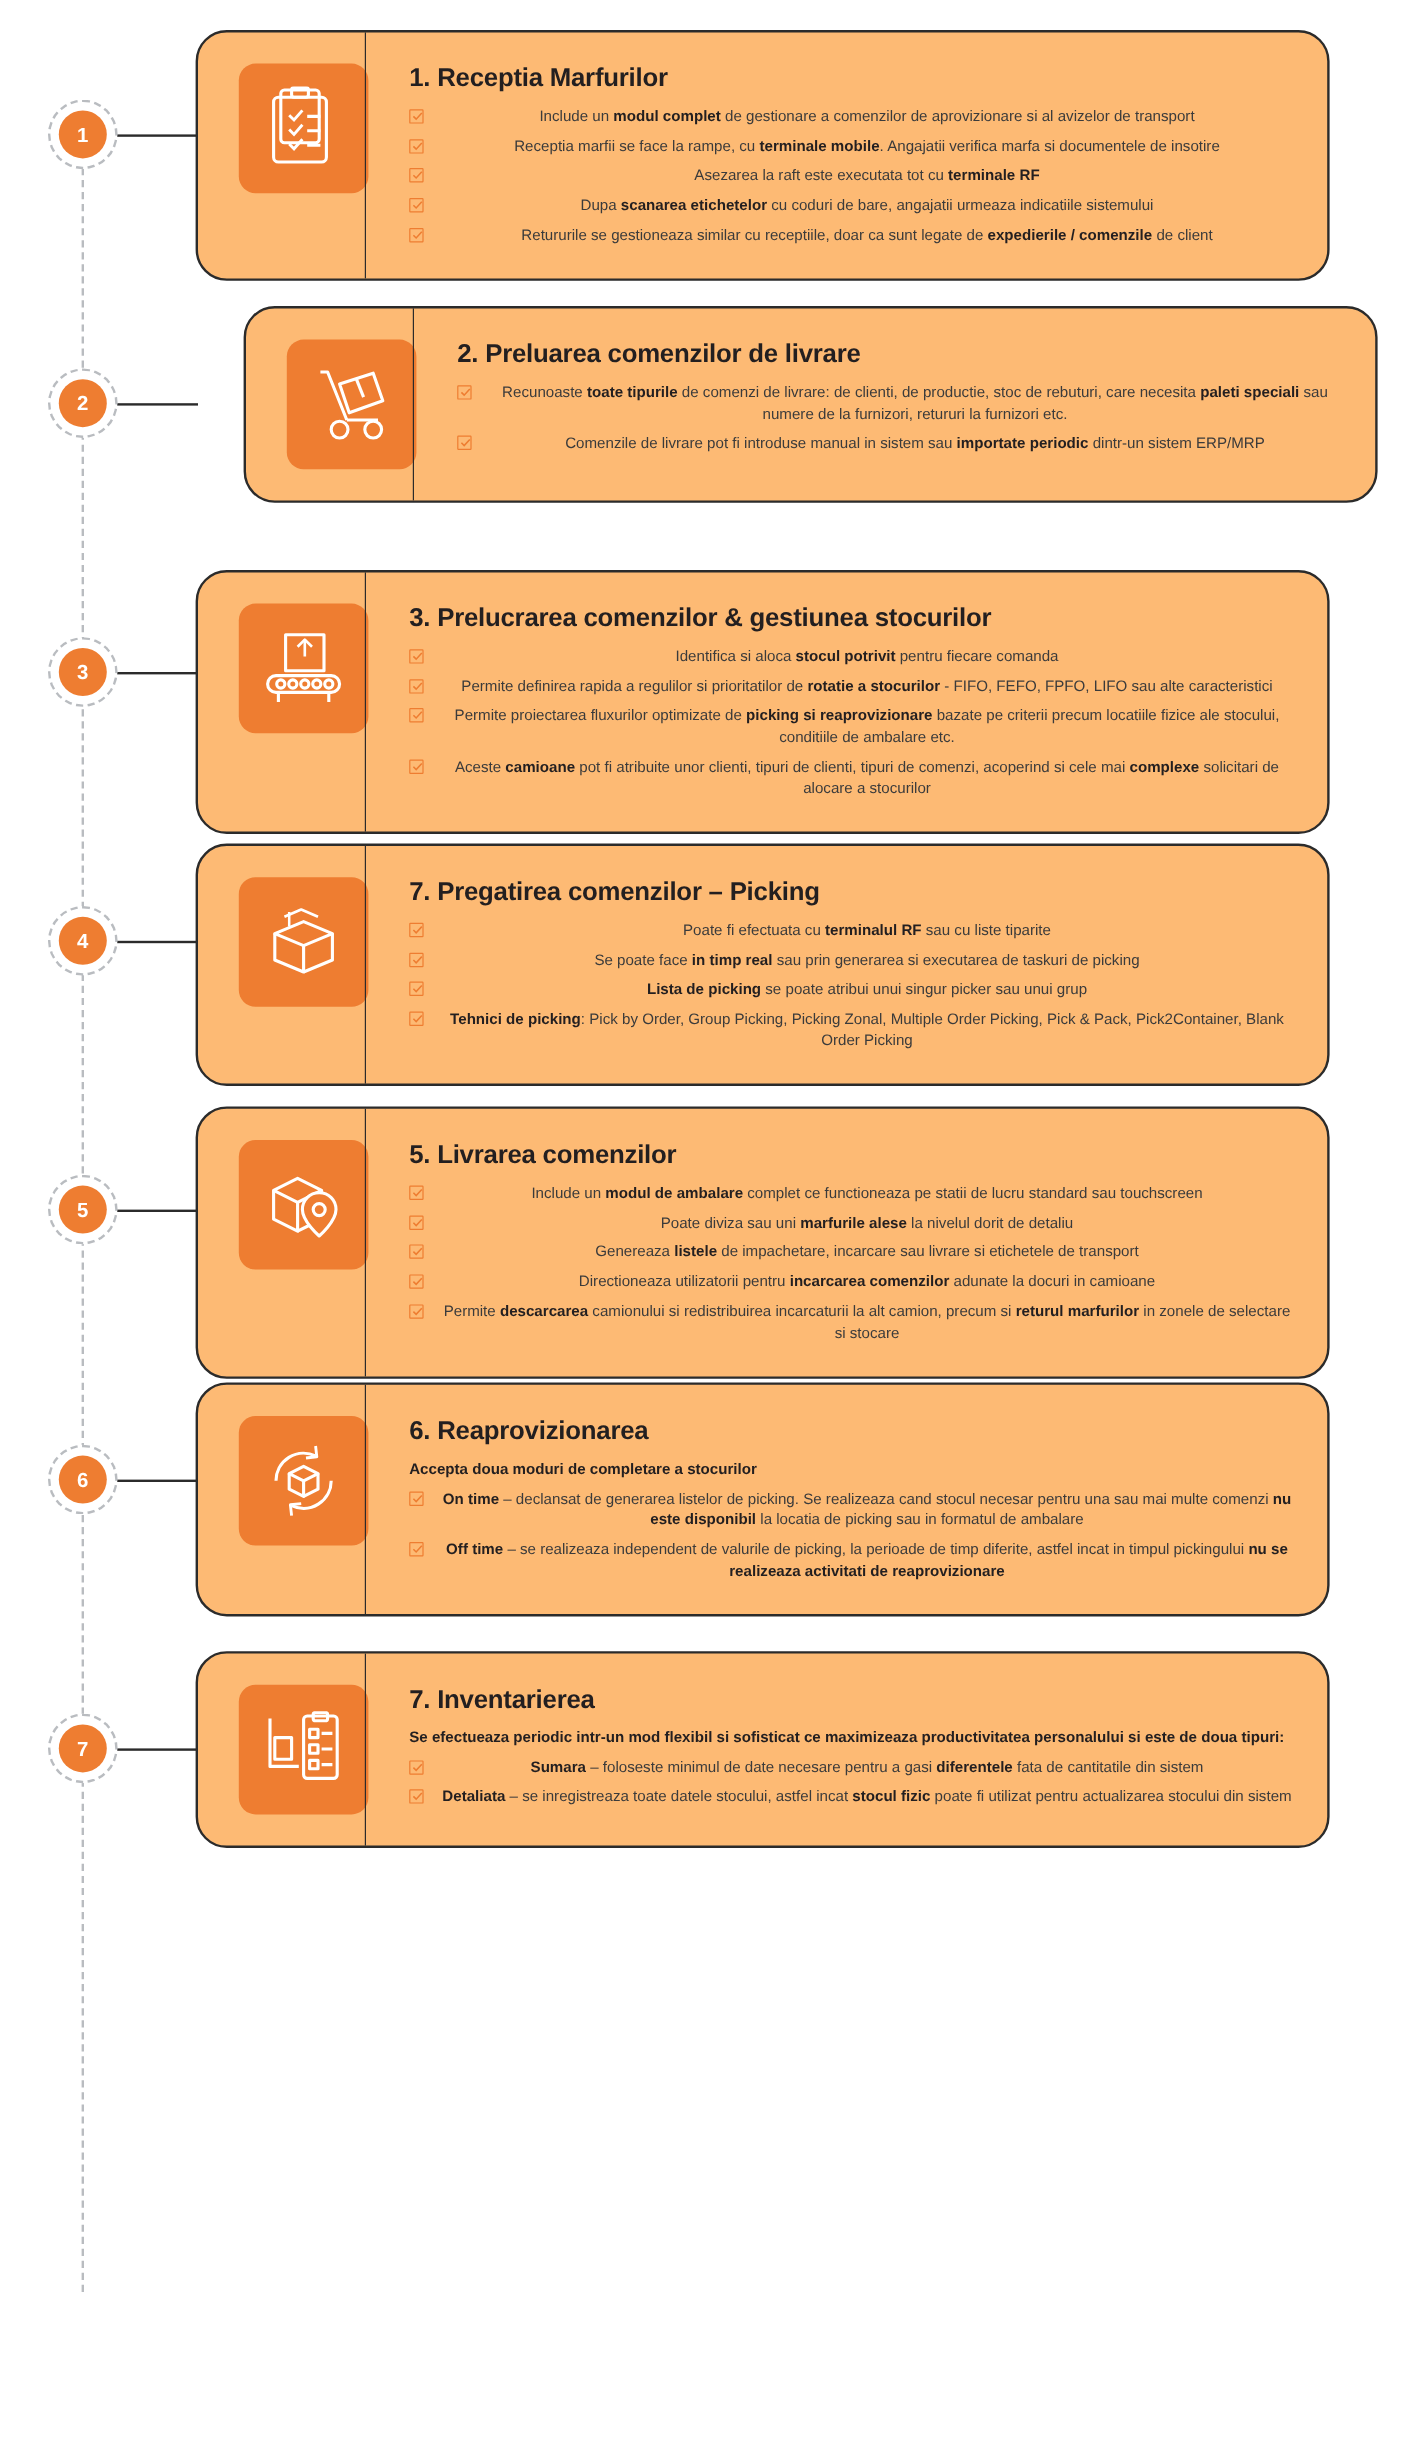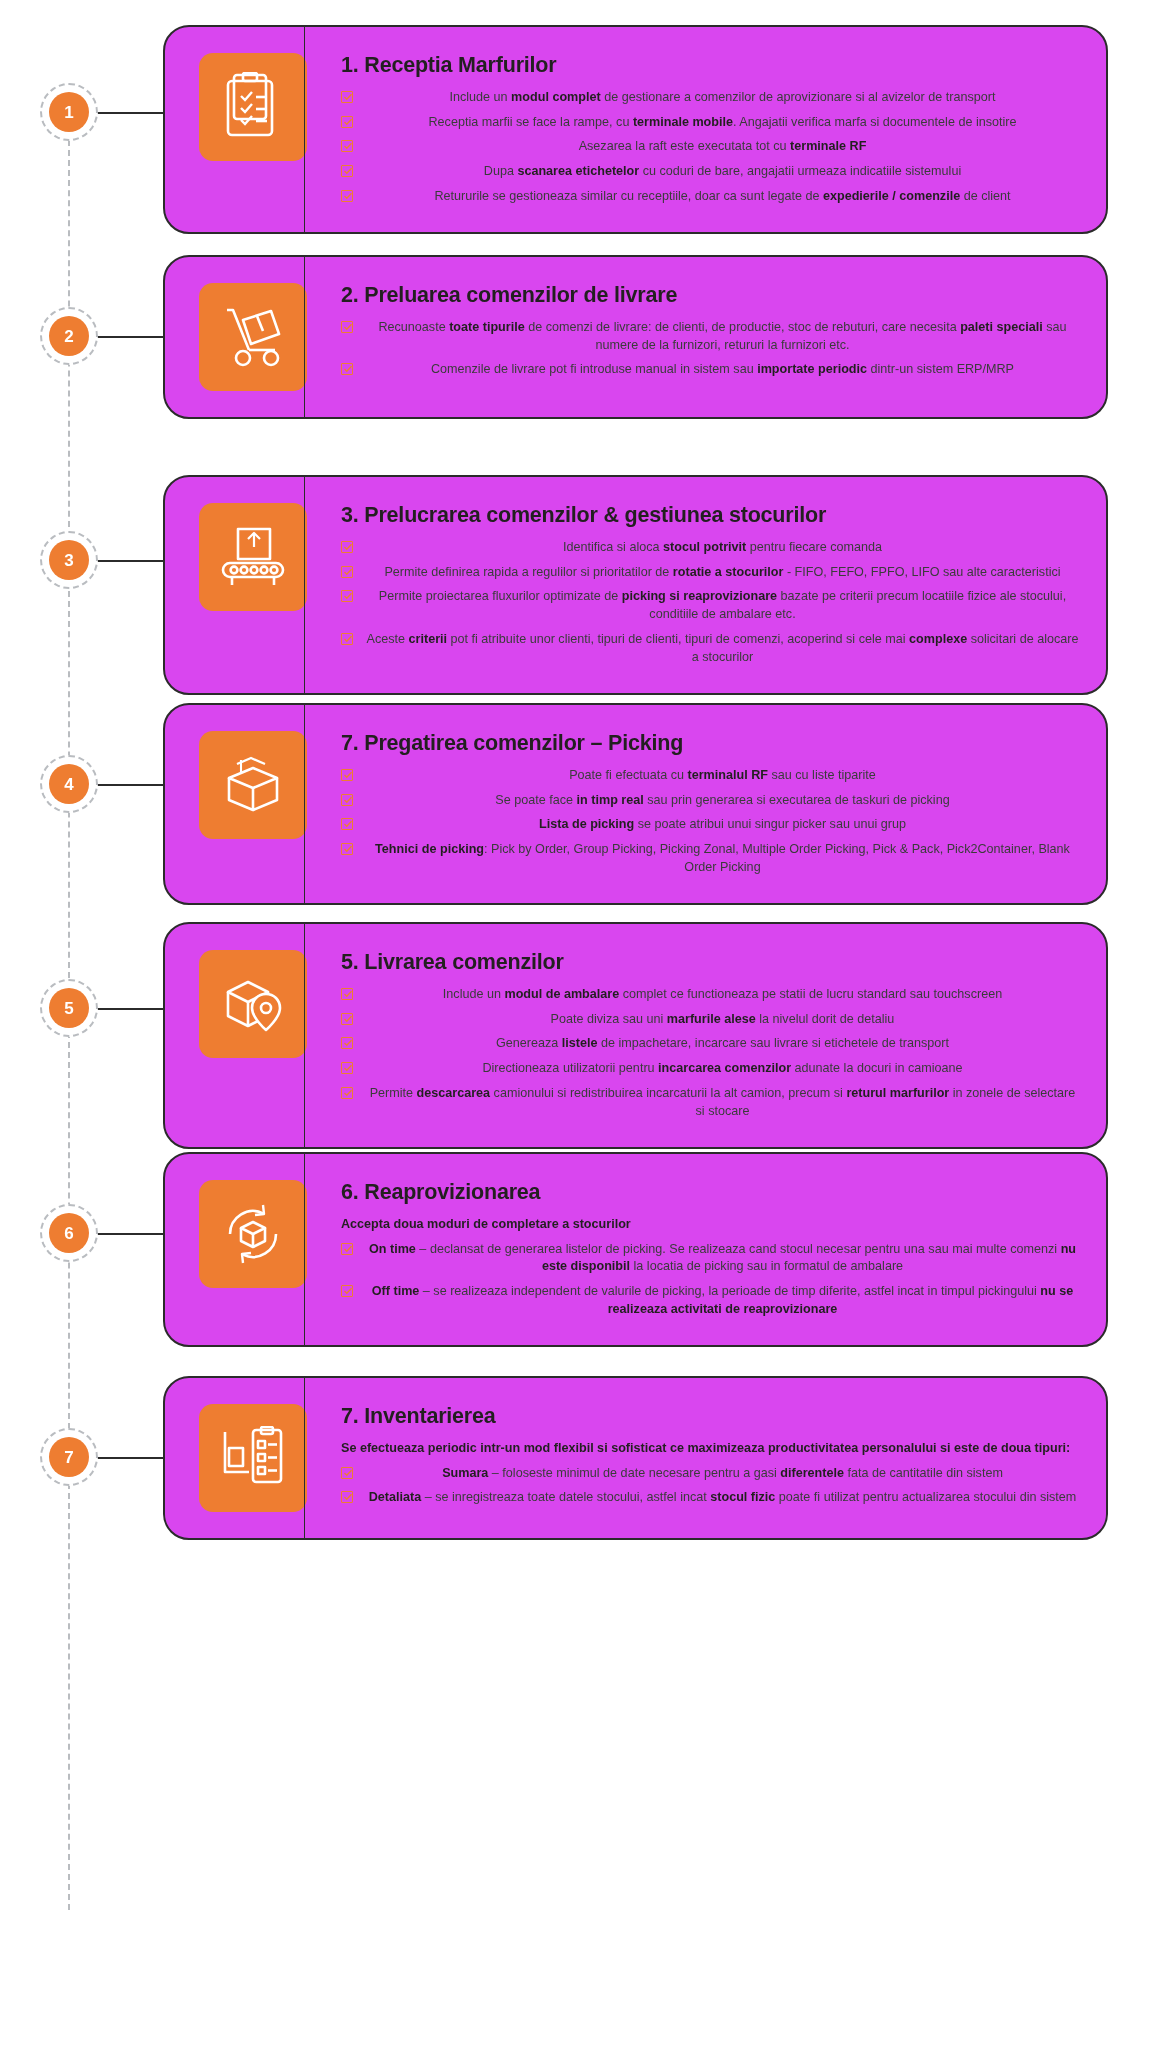--- a/index.html
+++ b/index.html
@@ -65,21 +65,21 @@
     z-index: 2;
   }
 
   
   .card {
     position: absolute;
     left: 163px;
     width: 945px;
     border: 2px solid #2b2b2b;
     border-radius: 26px;
-    background: #d946ef;
+    background: #fdba74;
     z-index: 4;
     display: flex;
     align-items: flex-start;
     padding: 0;
   }
 
   .icon-box {
     flex: 0 0 auto;
     width: 108px;
     height: 108px;
@@ -214,21 +214,21 @@
         </ul>
       </div>
     </div>
   </div>
 
   <div class="step-marker" style="top:307px;">
     <div class="inner">2</div>
   </div>
   <div class="connector" style="left:70px; top:336px; width:95px;"></div>
 
-  <div class="card" style="top:255px;">
+  <div class="card" style="top:255px;margin-left:40px;">
     <div class="card-inner-wrap">
       <div class="icon-box">
         <svg width="68" height="66" viewBox="0 0 68 66" fill="none" stroke="#ffffff" stroke-width="2.6" stroke-linejoin="round">
           <path d="M8 6 L14 6 L30 46"></path>
           <path d="M24 16 L52 7 L60 30 L32 40 Z"></path>
           <path d="M38 12 L44 27"></path>
           <path d="M30 46 L56 46"></path>
           <circle cx="24" cy="54" r="7"></circle>
           <circle cx="52" cy="54" r="7"></circle>
         </svg>
@@ -290,21 +290,21 @@
               </span><span>Permite definirea rapida a regulilor si prioritatilor de <b>rotatie a stocurilor</b> - FIFO, FEFO, FPFO, LIFO sau alte caracteristici</span></li>
           <li><span class="check">
                 <svg width="10" height="10" viewBox="0 0 10 10">
                   <path d="M1.5 5 L3.8 7.3 L8.5 2.2" stroke="#ee7d31" stroke-width="1.3" fill="none"></path>
                 </svg>
               </span><span>Permite proiectarea fluxurilor optimizate de <b>picking si reaprovizionare</b> bazate pe criterii precum locatiile fizice ale stocului, conditiile de ambalare etc.</span></li>
           <li><span class="check">
                 <svg width="10" height="10" viewBox="0 0 10 10">
                   <path d="M1.5 5 L3.8 7.3 L8.5 2.2" stroke="#ee7d31" stroke-width="1.3" fill="none"></path>
                 </svg>
-              </span><span>Aceste <b>criterii</b> pot fi atribuite unor clienti, tipuri de clienti, tipuri de comenzi, acoperind si cele mai <b>complexe</b> solicitari de alocare a stocurilor</span></li>
+              </span><span>Aceste <b>camioane</b> pot fi atribuite unor clienti, tipuri de clienti, tipuri de comenzi, acoperind si cele mai <b>complexe</b> solicitari de alocare a stocurilor</span></li>
         </ul>
       </div>
     </div>
   </div>
 
   <div class="step-marker" style="top:755px;">
     <div class="inner">4</div>
   </div>
   <div class="connector" style="left:70px; top:784px; width:95px;"></div>
 

